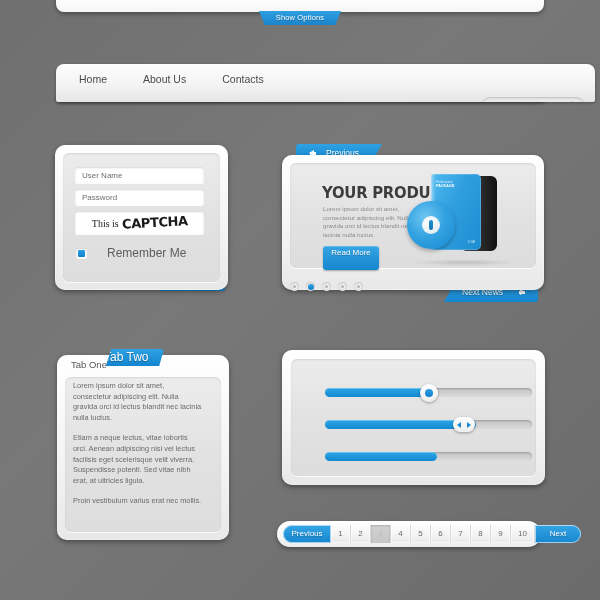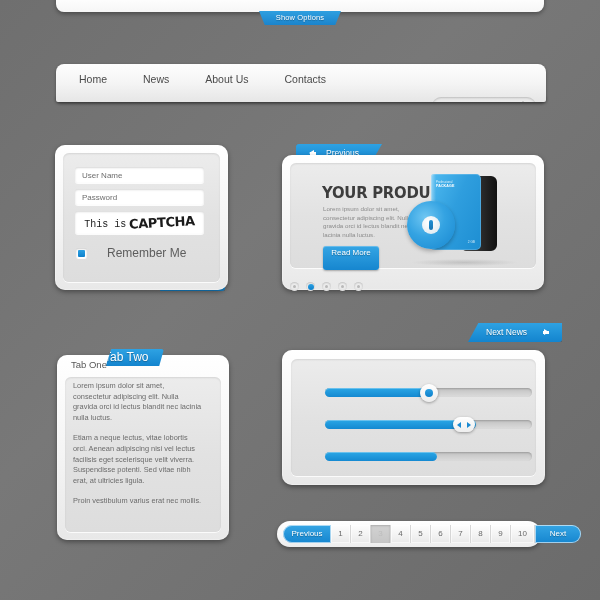--- a/index.html
+++ b/index.html
@@ -50,21 +50,21 @@
     text-align: center;
     letter-spacing: .15px;
     clip-path: polygon(0% 0%, 100% 0%, 93% 100%, 7% 100%);
     text-shadow: 0 1px 1px rgba(0,0,0,.3);
     box-shadow: 0 1px 2px rgba(0,0,0,.3);
   }
 
   
   #navbar {
     position: absolute;
-    left: 56px; top: 64px; width: 490px; height: 38px;
+    left: 56px; top: 64px; width: 539px; height: 38px;
     background: linear-gradient(to bottom, #fdfdfd 0%, #f5f5f5 48%, #e6e6e6 100%);
     border-radius: 8px 8px 2px 2px;
     box-shadow: 0 1px 3px rgba(0,0,0,.35);
     overflow: hidden;
   }
   #navbar-underline {
     position: absolute;
     left: 56px; top: 95px; width: 490px; height: 7px;
     background: linear-gradient(to bottom, #2ba0e2 0%, #1285ce 100%);
     border-radius: 0 0 5px 5px;
@@ -129,21 +129,21 @@
     box-shadow: inset 0 1px 2px rgba(0,0,0,.16), 0 1px 0 rgba(255,255,255,.9);
     overflow: hidden;
   }
   #captcha-text {
     position: absolute; left: 0; top: 0; width: 129px; height: 23px;
     text-align: center; line-height: 23px;
     font-family: "Liberation Serif", serif;
     font-size: 11px; color: #1a1a1a;
     white-space: nowrap;
   }
-  #captcha-text .c1 { font-family: Liberation Mono, monospace; font-size: 10px; text-align: center; }
+  #captcha-text .c1 { font-family: Liberation Serif, serif; font-size: 10px; text-align: center; }
   #captcha-text .c2 {
     font-family: "DejaVu Sans", sans-serif;
     font-size: 13px; font-weight: bold; letter-spacing: -.4px;
     display: inline-block; transform: rotate(-3deg);
   }
   #remember-row { position: absolute; left: 13px; top: 93px; display: flex; align-items: center; }
   #remember-checkbox {
     width: 11px; height: 11px;
     background: #ffffff;
     border-radius: 2px;
@@ -202,27 +202,26 @@
     border-top: 3.5px solid transparent;
     border-bottom: 3.5px solid transparent;
     border-right: 5px solid #ffffff;
   }
   #previous-ribbon .arrow-left::after {
     content: ""; position: absolute; left: 1px; top: -1.5px;
     width: 6px; height: 3px; background: #ffffff;
   }
 
   #nextnews-ribbon {
-    position: absolute; left: 468px; top: 283px;
+    position: absolute; left: 444px; top: 283px;
     width: 94px; height: 19px;
     background: linear-gradient(to bottom, #2ea2e3 0%, #1384ce 100%);
     clip-path: polygon(11% 0%, 100% 0%, 100% 100%, 0% 100%);
     box-shadow: 0 1px 2px rgba(0,0,0,.35);
     border-radius: 0 0 3px 0;
-    margin-top: 40px;
   }
   #nextnews-ribbon .rib-label {
     position: absolute; left: 18px; top: 0; height: 19px; line-height: 19px;
     color: #fff; font-size: 8.5px; text-shadow: 0 1px 1px rgba(0,0,0,.3);
   }
   #nextnews-ribbon .arrow-right {
     position: absolute; right: 13px; top: 6px;
     width: 0; height: 0;
     border-top: 3.5px solid transparent;
     border-bottom: 3.5px solid transparent;
@@ -452,21 +451,20 @@
 
 <div class="stage">
 
   <div id="top-sliver"></div>
   <div id="show-options-tab">Show Options</div>
 
   <div id="navbar-underline"></div>
   <div id="navbar">
     <div class="nav-list">
       <div class="nav-item first">Home</div>
-      <div class="nav-item">News</div>
       <div class="nav-item">About Us</div>
       <div class="nav-item">Contacts</div>
     </div>
     <div id="search-wrap">
       <input id="search-input" type="text" placeholder="Search..." style="">
       <svg id="search-icon" viewBox="0 0 20 20">
         <circle cx="8" cy="8" r="5.4" fill="none" stroke="#4d4d4d" stroke-width="2.4"></circle>
         <line x1="12" y1="12" x2="18" y2="18.5" stroke="#4d4d4d" stroke-width="2.8" stroke-linecap="round"></line>
       </svg>
     </div>

